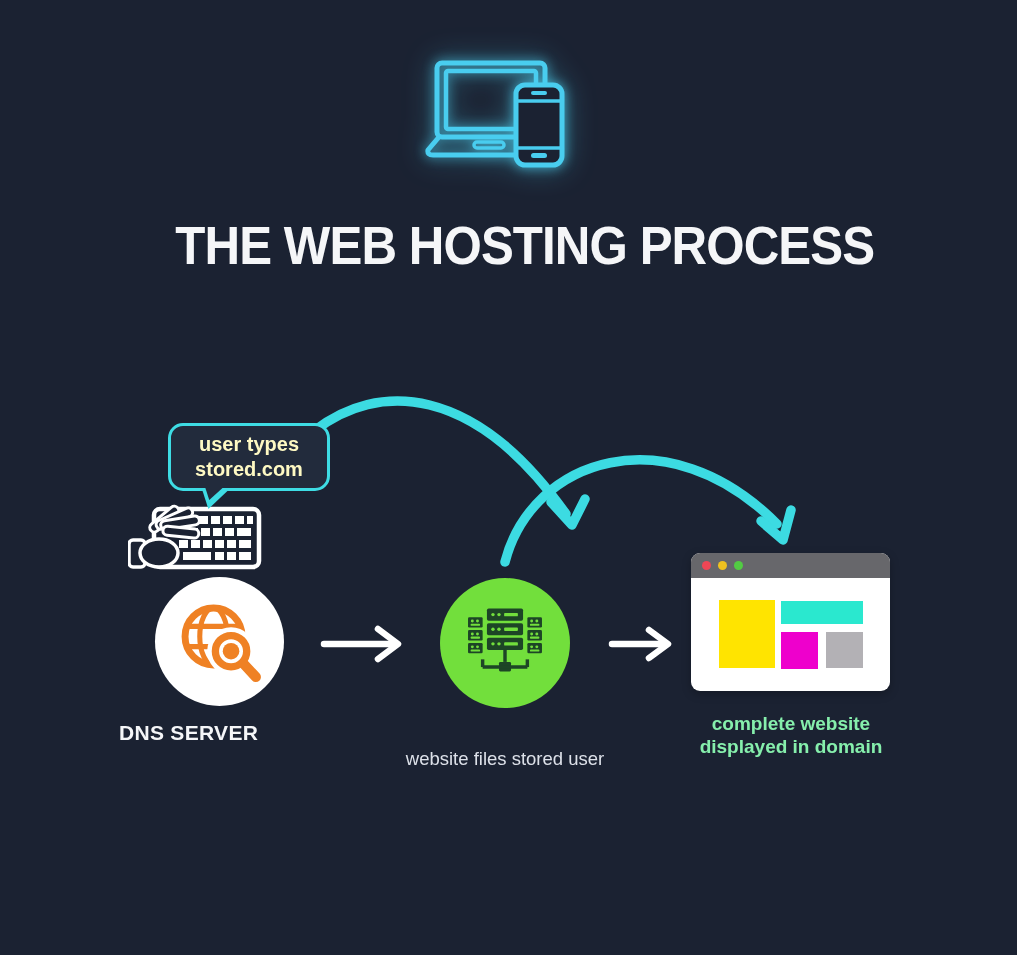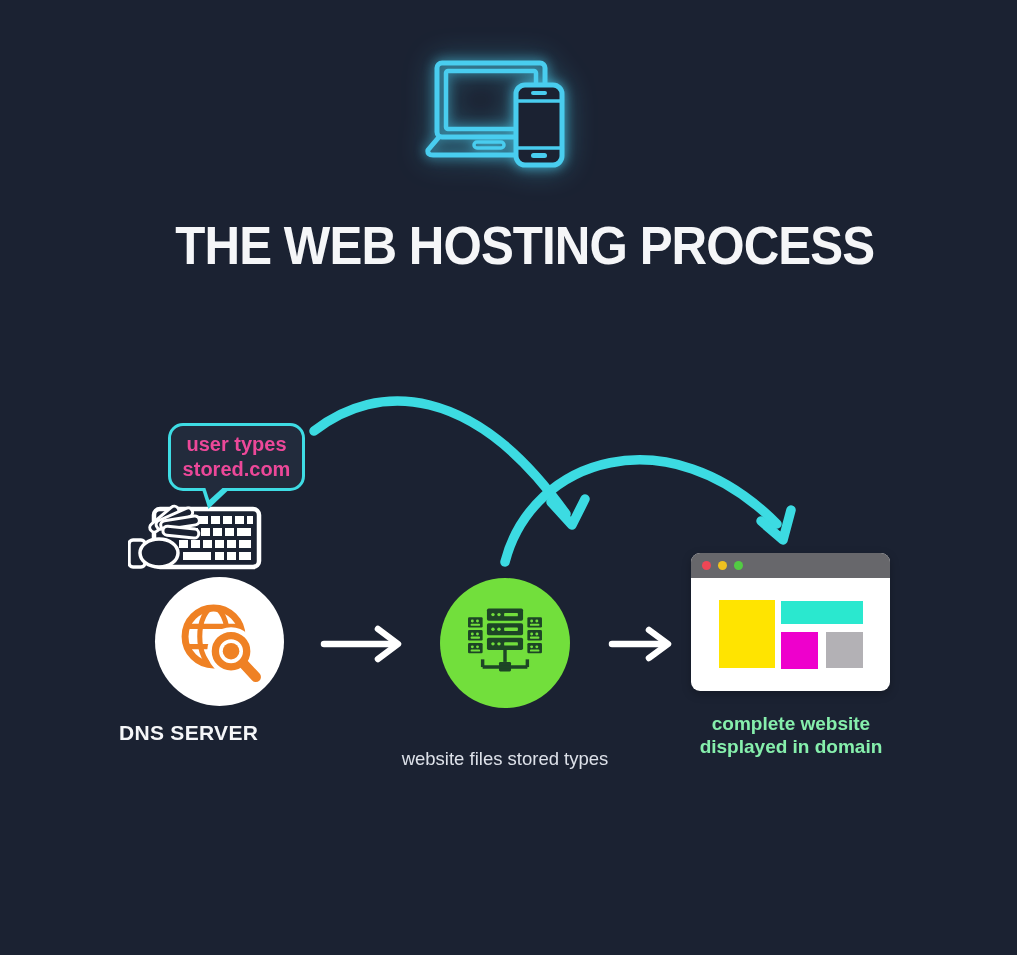--- a/index.html
+++ b/index.html
@@ -15,23 +15,23 @@
   .neon-svg { filter: drop-shadow(0 0 6px rgba(77,210,240,.75)) drop-shadow(0 0 14px rgba(77,210,240,.35)); }
   .title-wrap { left:16px; top:215px; width:1017px; text-align:center; }
   .title {
     display:inline-block; color:#f5f6f8; font-size:53px; font-weight:bold;
     letter-spacing:-1px; transform:scaleX(.93); transform-origin:center;
     white-space:nowrap;
   }
 
   
   .bubble {
-    left:168px; top:423px; width:137px; height:68px;
+    left:168px; top:423px; width:162px; height:68px;
     border:3.5px solid #3edce4; border-radius:15px; background:#222b3c;
-    color:#ec4899; font-size:20px; font-weight:bold; line-height:1.24;
+    color:#fef9c3; font-size:20px; font-weight:bold; line-height:1.24;
     display:flex; flex-direction:column; align-items:center; justify-content:center;
     text-align:center; z-index:4;
   }
   .tail-outer {
     position:absolute; left:28px; bottom:-21px; width:0; height:0;
     border-left:12px solid transparent; border-right:17px solid transparent;
     border-top:21px solid #3edce4; transform:skewX(-14deg);
   }
   .tail-inner {
     position:absolute; left:32px; bottom:-12px; width:0; height:0;
@@ -238,21 +238,21 @@
           <rect x="79" y="57.5" width="11" height="2.5" rx="1"></rect>
       </g>
       <g stroke="#1d4526" stroke-width="4">
         <path d="M50,58 V72"></path>
         <path d="M24,78 H76"></path>
         <path d="M24,78 V69"></path>
         <path d="M76,78 V69"></path>
       </g>
     </svg>
   </div>
-  <div class="abs step-sublabel" style="left:385px;top:748px;width:240px;">website files stored types</div>
+  <div class="abs step-sublabel" style="left:385px;top:748px;width:240px;">website files stored user</div>
 
   <div class="abs browser">
     <div class="browser-bar">
       <span class="dot dot-red"></span>
       <span class="dot dot-yellow"></span>
       <span class="dot dot-green"></span>
     </div>
     <div class="blk blk-yellow"></div>
     <div class="blk blk-cyan"></div>
     <div class="blk blk-magenta"></div>

